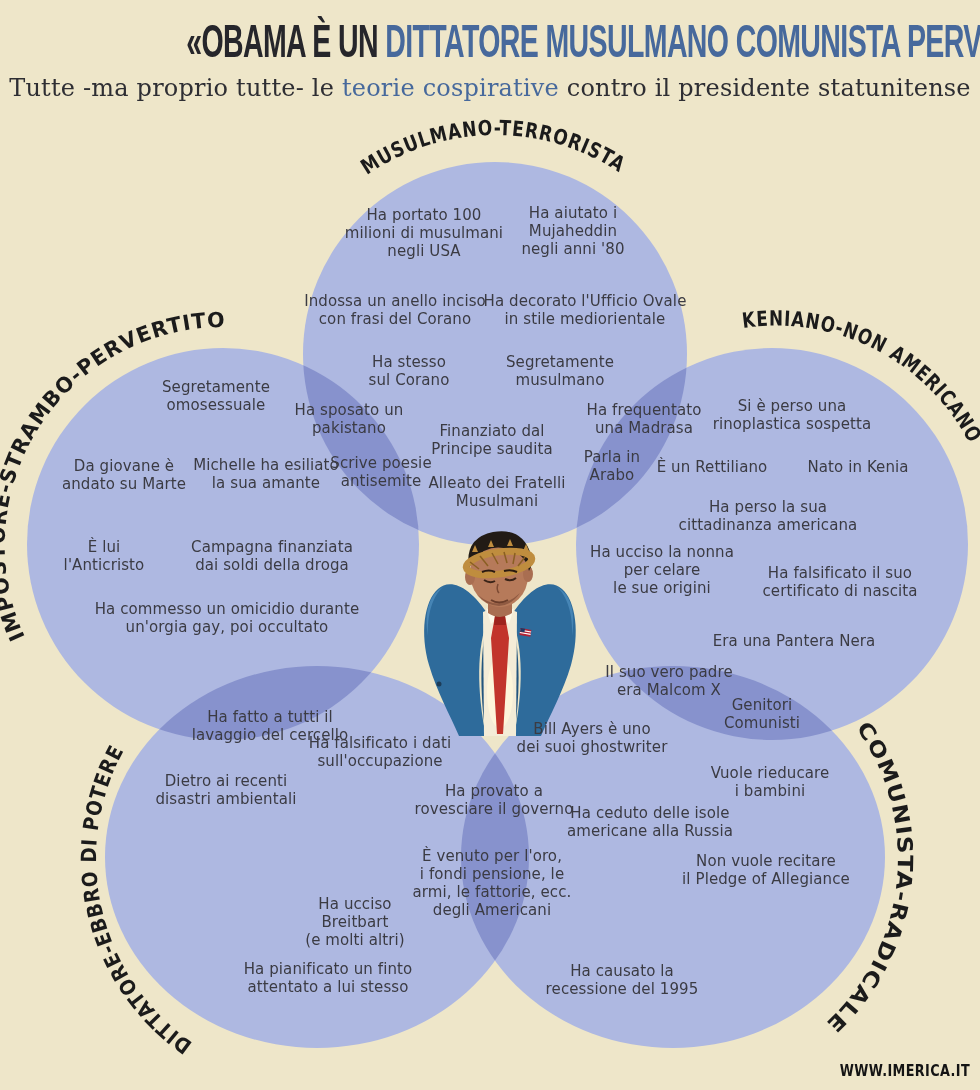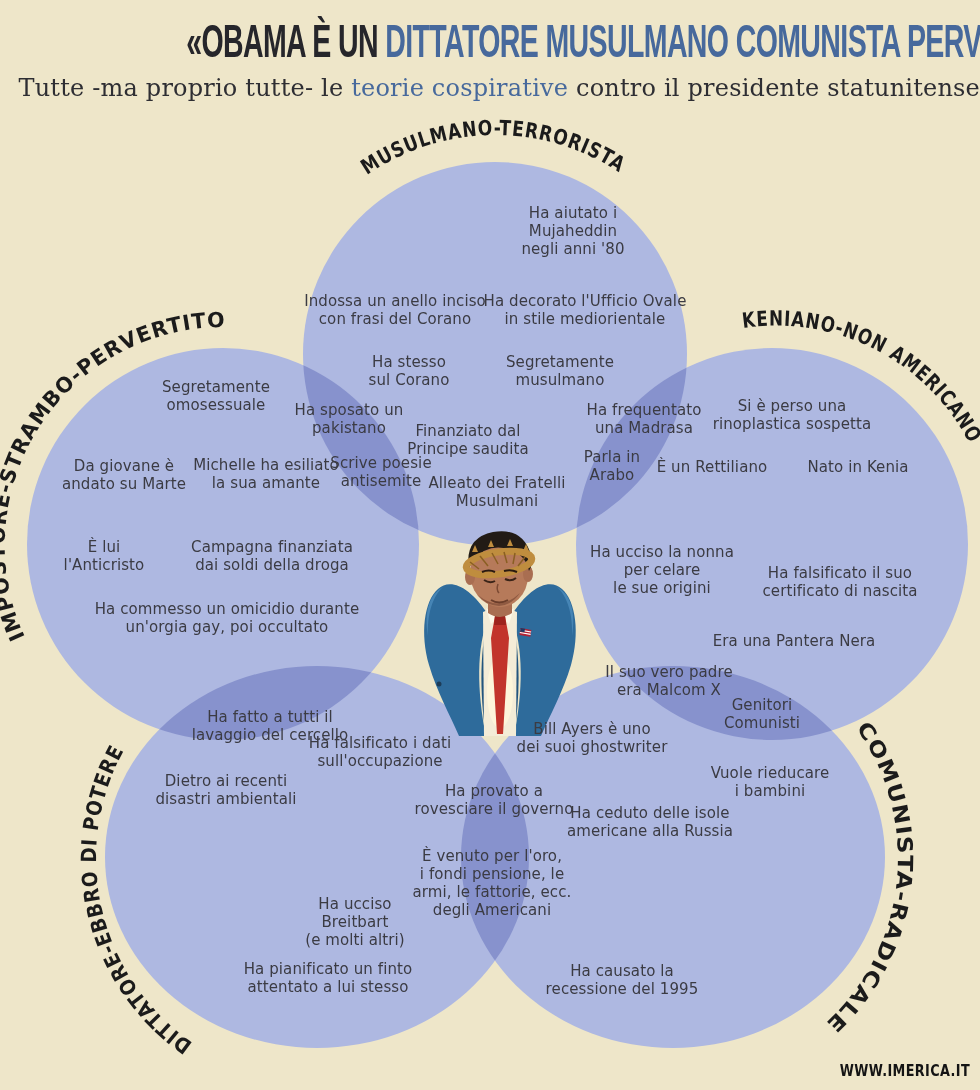--- a/index.html
+++ b/index.html
@@ -14,21 +14,21 @@
   .title {
     position:absolute; top:14px; left:0; width:980px; text-align:center;
     white-space:nowrap;
     font-family:"Liberation Sans", sans-serif;
     font-weight:700; font-size:46px; letter-spacing:-1px;
     color:#26262b;
     transform:scaleX(0.62); transform-origin:50% 50%;
   }
   .t-blue { color:#47699c; }
   .subtitle {
-    position:absolute; top:74px; left:0; width:980px; text-align:right;
+    position:absolute; top:74px; left:0; width:980px; text-align:center;
     font-family:"DejaVu Serif", serif;
     font-size:24px; color:#2e2e33; letter-spacing:0.2px;
   }
   .s-blue { color:#47699c; }
 
   
   svg.venn { position:absolute; left:0; top:0; }
   .arc-label {
     font-family:"DejaVu Sans", sans-serif;
     font-weight:700; font-size:21px; fill:#1b1b1b; letter-spacing:1px;
@@ -179,32 +179,35 @@
         <rect x="520" y="629" width="11" height="7" fill="#b22234"></rect>
         <rect x="520" y="630.5" width="11" height="1.2" fill="#ffffff"></rect>
         <rect x="520" y="633" width="11" height="1.2" fill="#ffffff"></rect>
         <rect x="520" y="629" width="4.5" height="3.5" fill="#1f3864"></rect>
       </g>
 
       <circle cx="439" cy="684" r="2.5" fill="#1d3c58"></circle>
     </g>
   </svg>
 
+  <div class="fact" style="left:424px;top:233px">Ha portato 100
+milioni di musulmani
+negli USA</div>
   <div class="fact" style="left:573px;top:231px">Ha aiutato i
 Mujaheddin
 negli anni '80</div>
   <div class="fact" style="left:395px;top:310px">Indossa un anello inciso
 con frasi del Corano</div>
   <div class="fact" style="left:585px;top:310px">Ha decorato l'Ufficio Ovale
 in stile mediorientale</div>
   <div class="fact" style="left:409px;top:371px">Ha stesso
 sul Corano</div>
   <div class="fact" style="left:560px;top:371px">Segretamente
 musulmano</div>
-  <div class="fact" style="left:468px;top:440px">Finanziato dal
+  <div class="fact" style="left:492px;top:440px">Finanziato dal
 Principe saudita</div>
   <div class="fact" style="left:497px;top:492px">Alleato dei Fratelli
 Musulmani</div>
 
   <div class="fact" style="left:349px;top:419px">Ha sposato un
 pakistano</div>
   <div class="fact" style="left:381px;top:472px">Scrive poesie
 antisemite</div>
 
   <div class="fact" style="left:644px;top:419px">Ha frequentato
@@ -225,38 +228,42 @@
   <div class="fact" style="left:272px;top:556px">Campagna finanziata
 dai soldi della droga</div>
 
   <div class="fact" style="left:270px;top:726px">Ha fatto a tutti il
 lavaggio del cercello</div>
 
   <div class="fact" style="left:792px;top:415px">Si è perso una
 rinoplastica sospetta</div>
   <div class="fact" style="left:712px;top:467px">È un Rettiliano</div>
   <div class="fact" style="left:858px;top:467px">Nato in Kenia</div>
+  <div class="fact" style="left:768px;top:516px">Ha perso la sua
+cittadinanza americana</div>
   <div class="fact" style="left:662px;top:570px">Ha ucciso la nonna
 per celare
 le sue origini</div>
   <div class="fact" style="left:840px;top:582px">Ha falsificato il suo
 certificato di nascita</div>
   <div class="fact" style="left:794px;top:641px">Era una Pantera Nera</div>
 
   <div class="fact" style="left:669px;top:681px">Il suo vero padre
 era Malcom X</div>
   <div class="fact" style="left:762px;top:714px">Genitori
 Comunisti</div>
 
   <div class="fact" style="left:592px;top:738px">Bill Ayers è uno
 dei suoi ghostwriter</div>
   <div class="fact" style="left:770px;top:782px">Vuole rieducare
 i bambini</div>
   <div class="fact" style="left:650px;top:822px">Ha ceduto delle isole
 americane alla Russia</div>
+  <div class="fact" style="left:766px;top:870px">Non vuole recitare
+il Pledge of Allegiance</div>
   <div class="fact" style="left:622px;top:980px">Ha causato la
 recessione del 1995</div>
 
   <div class="fact" style="left:494px;top:800px">Ha provato a
 rovesciare il governo</div>
   <div class="fact" style="left:492px;top:883px">È venuto per l'oro,
 i fondi pensione, le
 armi, le fattorie, ecc.
 degli Americani</div>
 

